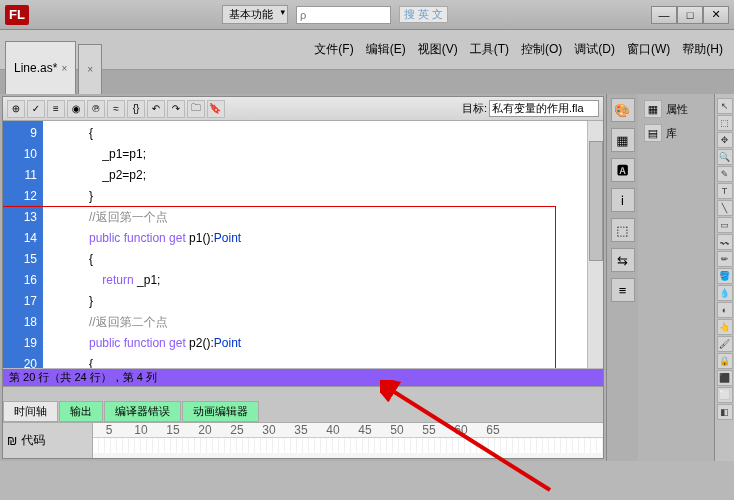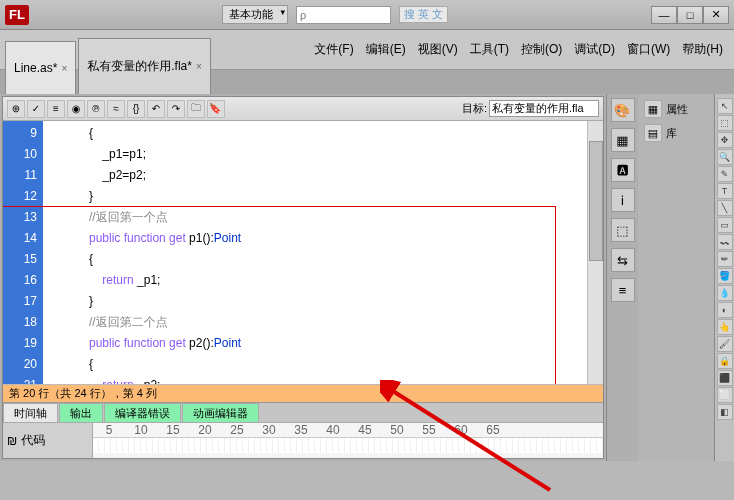--- a/index.html
+++ b/index.html
@@ -27,22 +27,22 @@
 .target-select { border: 1px solid #999; background: #fff; font-size: 11px; padding: 1px 2px; width: 110px; height: 17px; }
 .code-wrap { flex: 1; display: flex; overflow: hidden; position: relative; }
 .gutter { width: 40px; background: #3875d6; color: #fff; text-align: right; padding-right: 6px; font-family: Consolas, monospace; font-size: 15px; line-height: 21px; padding-top: 2px; }
 .code-body { flex: 1; font-family: Consolas, "Courier New", monospace; font-size: 15px; line-height: 21px; padding: 2px 6px; white-space: pre; color: #000; position: relative; }
 .kw { color: #8b5cf6; }
 .ty { color: #0033cc; }
 .cm { color: #888; }
 .redbox { position: absolute; border: 1px solid #d00; pointer-events: none; }
 .vscroll { width: 16px; background: #e0e0e0; border-left: 1px solid #bbb; position: relative; }
 .vthumb { position: absolute; width: 14px; left: 1px; top: 20px; height: 120px; background: #c0c0c0; border: 1px solid #999; }
-.statusline { height: 18px; background: #fdba74; border-top: 1px solid #bbb; padding: 1px 6px; font-size: 11px; }
-.bottom-tabs { height: 20px; background: #c5c5c5; display: flex; align-items: flex-start; border-top: 1px solid #999; }
+.statusline { height: 18px; background: #8b5cf6; border-top: 1px solid #bbb; padding: 1px 6px; font-size: 11px; }
+.bottom-tabs { height: 36px; background: #c5c5c5; display: flex; align-items: flex-end; border-top: 1px solid #999; }
 .btab { padding: 2px 10px; border: 1px solid #aaa; font-size: 11px; background: #86efac; margin-right: 1px; cursor: pointer; }
 .btab.active { background: #e8e8e8; }
 .timeline { height: 36px; background: #e0e0e0; border-top: 1px solid #aaa; display: flex; }
 .tl-left { width: 90px; background: #d0d0d0; border-right: 1px solid #aaa; padding: 2px 4px; font-size: 11px; display: flex; align-items: center; gap: 4px; }
 .tl-ruler { flex: 1; position: relative; background: #f5f5f5; overflow: hidden; }
 .tl-nums { display: flex; font-size: 9px; color: #666; }
 .tl-nums span { width: 32px; text-align: center; }
 .tl-track { height: 16px; background: #fff; border-top: 1px solid #ccc; background-image: repeating-linear-gradient(90deg, #fff 0, #fff 5px, #f0f0f0 5px, #f0f0f0 6px); }
 .right-dock { width: 108px; background: #b5b5b5; display: flex; }
 .dock-col1 { width: 32px; display: flex; flex-direction: column; align-items: center; padding-top: 4px; gap: 6px; background: #b0b0b0; border-left: 1px solid #888; }
@@ -82,21 +82,20 @@
     <div class="menu-item">窗口(W)</div>
     <div class="menu-item">帮助(H)</div>
   </div>
 
 <div class="tabstrip" id="tabstrip">
     <div class="doctab active">
       <span>Line.as*</span>
       <span class="closex">×</span>
     </div>
     <div class="doctab">
-      <span>私有变量的作用.fla*</span>
       <span class="closex">×</span>
     </div>
   </div>
 
 <div class="workspace">
   <div class="editor-area">
     <div class="editor-toolbar" id="etoolbar">
     <div class="tbtn">⊕</div>
         <div class="tbtn">✓</div>
         <div class="tbtn">≡</div>

